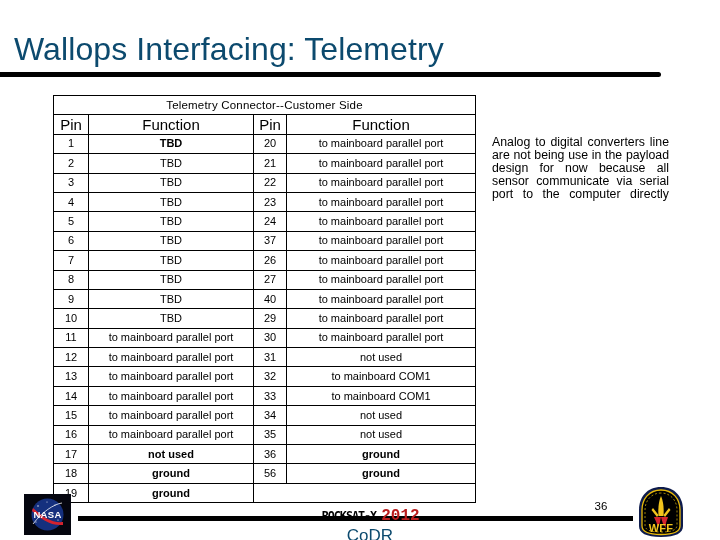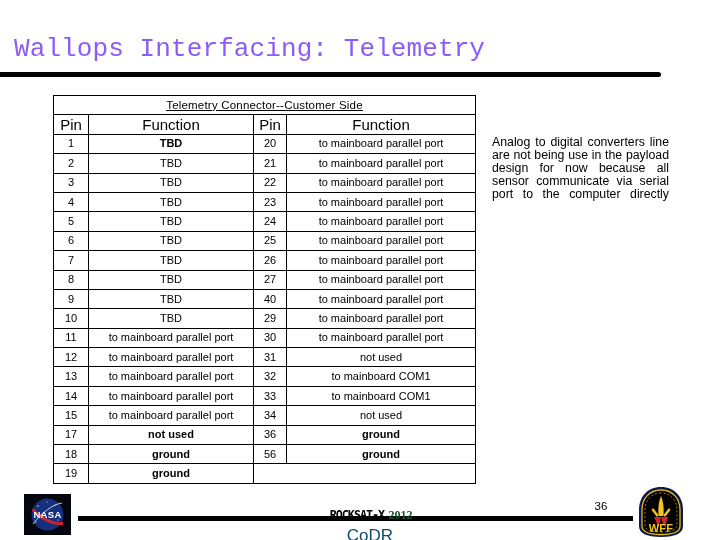--- a/index.html
+++ b/index.html
@@ -14,24 +14,24 @@
     font-family: "Liberation Sans", sans-serif;
     overflow: hidden;
     position: relative;
   }
 
   
   #slide-title {
     position: absolute;
     left: 14px;
     top: 34px;
-    font-family: Liberation Mono, monospace;
-    font-size: 26px;
+    font-family: Liberation Sans, sans-serif;
+    font-size: 32px;
     line-height: 30px;
-    color: #8b5cf6;
+    color: #0c4a6e;
     white-space: nowrap;
     letter-spacing: 0.1px;
   }
   #title-rule {
     position: absolute;
     left: 0px;
     top: 72px;
     width: 661px;
     height: 5px;
     background: #000000;
@@ -64,21 +64,20 @@
     background: #ffffff;
     overflow: hidden;
     white-space: nowrap;
   }
   th.band {
     background: #b0b0b0;
     font-weight: bold;
     font-size: 11.5px;
     letter-spacing: 0.2px;
     height: 19px;
-    text-decoration: underline;
   }
   th.colhead {
     font-weight: bold;
     font-size: 15px;
   }
   td.pin {
     font-weight: bold;
     font-size: 11px;
   }
   td.fn.bold, td.pin.bold {
@@ -149,24 +148,24 @@
   .rs-logo {
     font-family: "Liberation Sans Mono", monospace;
     font-size: 12.5px;
     font-weight: bold;
     letter-spacing: -1.1px;
     color: #000000;
     transform: scaleX(0.94);
     white-space: nowrap;
   }
   .rs-year {
-    font-family: Liberation Serif, serif;
-    font-size: 12px;
-    font-weight: bold;
-    color: #14532d;
+    font-family: Liberation Mono, monospace;
+    font-size: 16px;
+    font-weight: bold;
+    color: #b91c1c;
   }
   #codr {
     margin-top: 4px;
     font-family: "Liberation Sans", sans-serif;
     font-size: 17px;
     color: #0c4a6e;
     text-align: center;
   }
 
   
@@ -239,21 +238,21 @@
         </tr>
         <tr>
           <td class="pin">5</td>
           <td class="fn">TBD</td>
           <td class="pin">24</td>
           <td class="fn">to mainboard parallel port</td>
         </tr>
         <tr>
           <td class="pin">6</td>
           <td class="fn">TBD</td>
-          <td class="pin">25</td>
+          <td class="pin">37</td>
           <td class="fn">to mainboard parallel port</td>
         </tr>
         <tr>
           <td class="pin">7</td>
           <td class="fn">TBD</td>
           <td class="pin">26</td>
           <td class="fn">to mainboard parallel port</td>
         </tr>
         <tr>
           <td class="pin">8</td>
@@ -294,20 +293,26 @@
         <tr>
           <td class="pin">14</td>
           <td class="fn">to mainboard parallel port</td>
           <td class="pin">33</td>
           <td class="fn">to mainboard COM1</td>
         </tr>
         <tr>
           <td class="pin">15</td>
           <td class="fn">to mainboard parallel port</td>
           <td class="pin">34</td>
+          <td class="fn">not used</td>
+        </tr>
+        <tr>
+          <td class="pin">16</td>
+          <td class="fn">to mainboard parallel port</td>
+          <td class="pin">35</td>
           <td class="fn">not used</td>
         </tr>
         <tr>
           <td class="pin">17</td>
           <td class="fn bold">not used</td>
           <td class="pin">36</td>
           <td class="fn bold">ground</td>
         </tr>
         <tr>
           <td class="pin">18</td>

